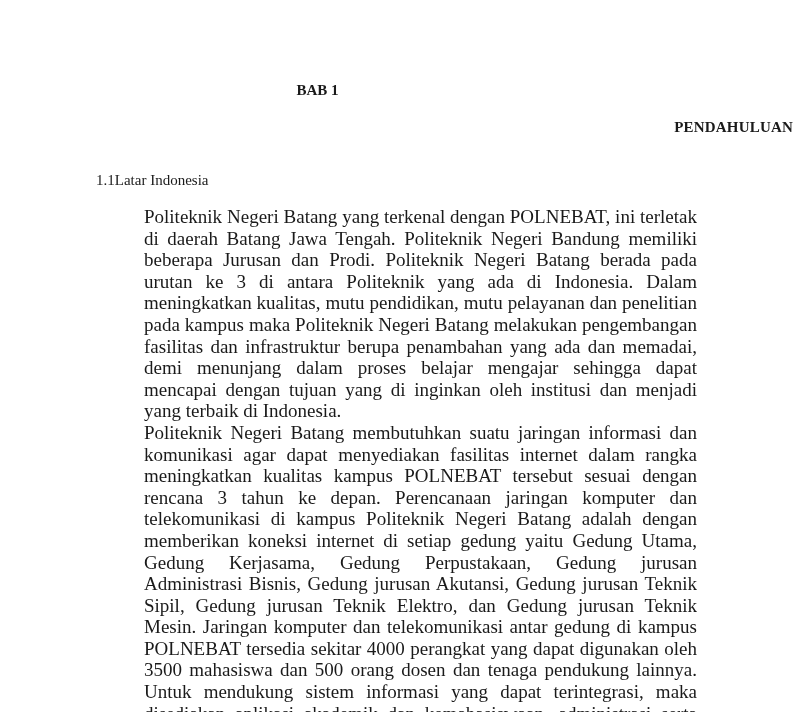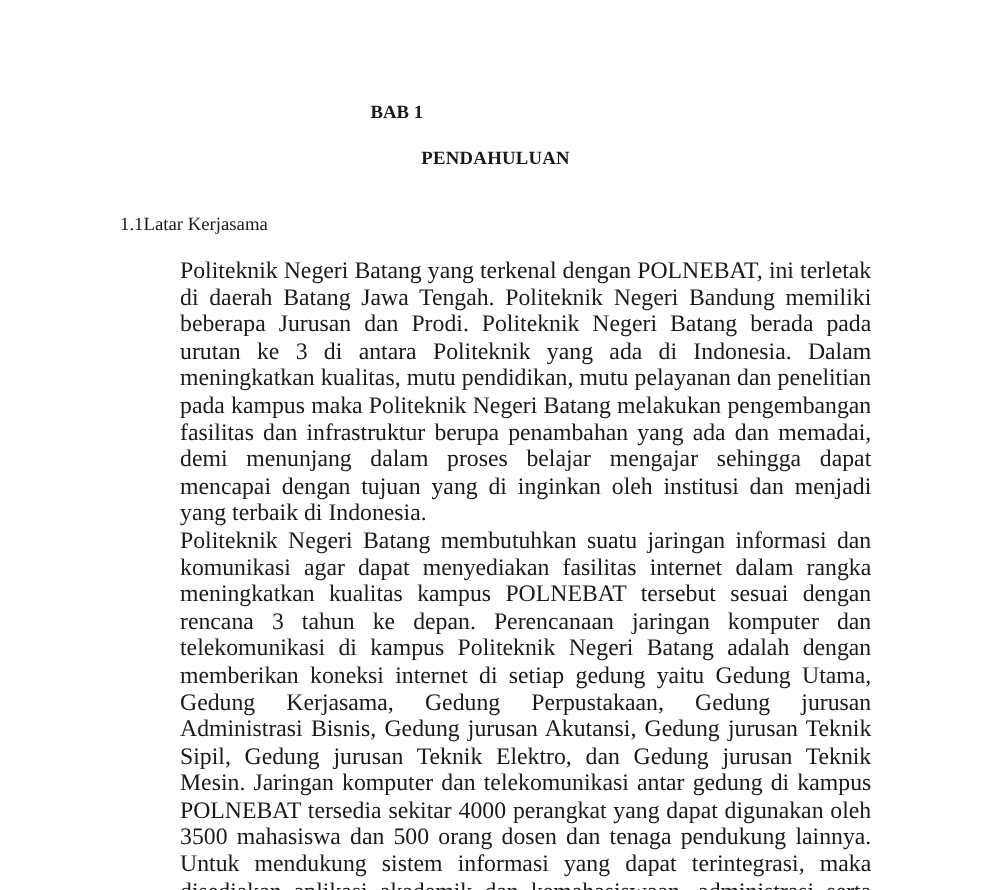--- a/index.html
+++ b/index.html
@@ -30,21 +30,21 @@
       text-align: center;
       font-weight: bold;
       font-size: 15px;
       line-height: 20px;
     }
     .chapter-title {
       position: absolute;
       top: 117px;
       left: 0;
       width: 793px;
-      text-align: center;
+      text-align: right;
       font-weight: bold;
       font-size: 15px;
       line-height: 20px;
       letter-spacing: 0.2px;
     }
     .section-heading {
       position: absolute;
       top: 170px;
       left: 96px;
       font-size: 15px;
@@ -64,18 +64,18 @@
       margin: 0;
       text-align: justify;
     }
   </style>
 </head>
 <body>
 
 <div class="page">
   <div class="chapter-number">BAB 1</div>
   <div class="chapter-title">PENDAHULUAN</div>
-  <div class="section-heading">1.1Latar Kerjasama</div>
+  <div class="section-heading">1.1Latar Indonesia</div>
   <div class="body">
     <p class="para">Politeknik Negeri Batang yang terkenal dengan POLNEBAT, ini terletak di daerah Batang Jawa Tengah. Politeknik Negeri Bandung memiliki beberapa Jurusan dan Prodi. Politeknik Negeri Batang berada pada urutan ke 3 di antara Politeknik yang ada di Indonesia. Dalam meningkatkan kualitas, mutu pendidikan, mutu pelayanan dan penelitian pada kampus maka Politeknik Negeri Batang melakukan  pengembangan fasilitas dan infrastruktur berupa penambahan  yang ada dan memadai, demi menunjang dalam proses belajar mengajar sehingga dapat mencapai dengan tujuan yang di inginkan oleh institusi dan menjadi yang terbaik di Indonesia.</p>
     <p class="para">Politeknik Negeri Batang membutuhkan suatu jaringan informasi dan komunikasi agar dapat menyediakan fasilitas internet dalam rangka meningkatkan kualitas kampus POLNEBAT tersebut sesuai dengan rencana 3 tahun ke depan. Perencanaan jaringan komputer dan telekomunikasi di kampus Politeknik Negeri Batang adalah dengan memberikan koneksi internet di setiap gedung yaitu Gedung Utama, Gedung Kerjasama, Gedung Perpustakaan, Gedung jurusan Administrasi Bisnis, Gedung jurusan Akutansi, Gedung jurusan Teknik Sipil, Gedung jurusan Teknik Elektro, dan Gedung jurusan Teknik Mesin. Jaringan komputer dan telekomunikasi antar gedung di kampus POLNEBAT tersedia sekitar 4000 perangkat yang dapat digunakan oleh 3500 mahasiswa dan 500 orang dosen dan tenaga pendukung lainnya. Untuk mendukung sistem informasi yang dapat terintegrasi, maka disediakan aplikasi akademik dan kemahasiswaan, administrasi serta keuangan. Website kampus juga dapat diakses selama 24 jam penuh. Agenda lain adalah dengan merencanakan jaringan komputer dan telekomunikasi yang dilengkapi dengan database server  yang beroperasi selama 24 jam yang dilengkapi CCTV sistem keamanan pada setiap gedung dan sistem absensi  antar gedung di POLNEBAT.</p>
   </div>
 </div>
 
 </body></html>

